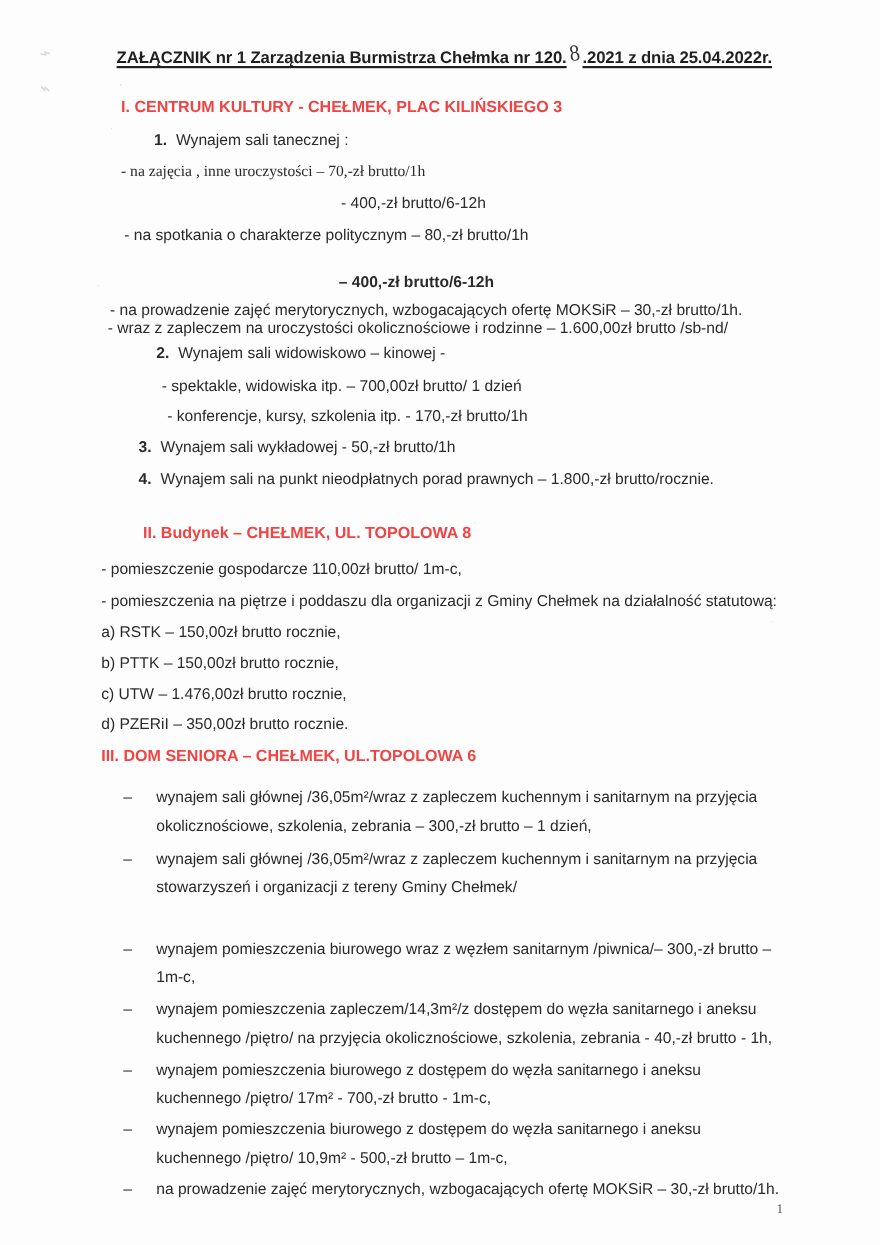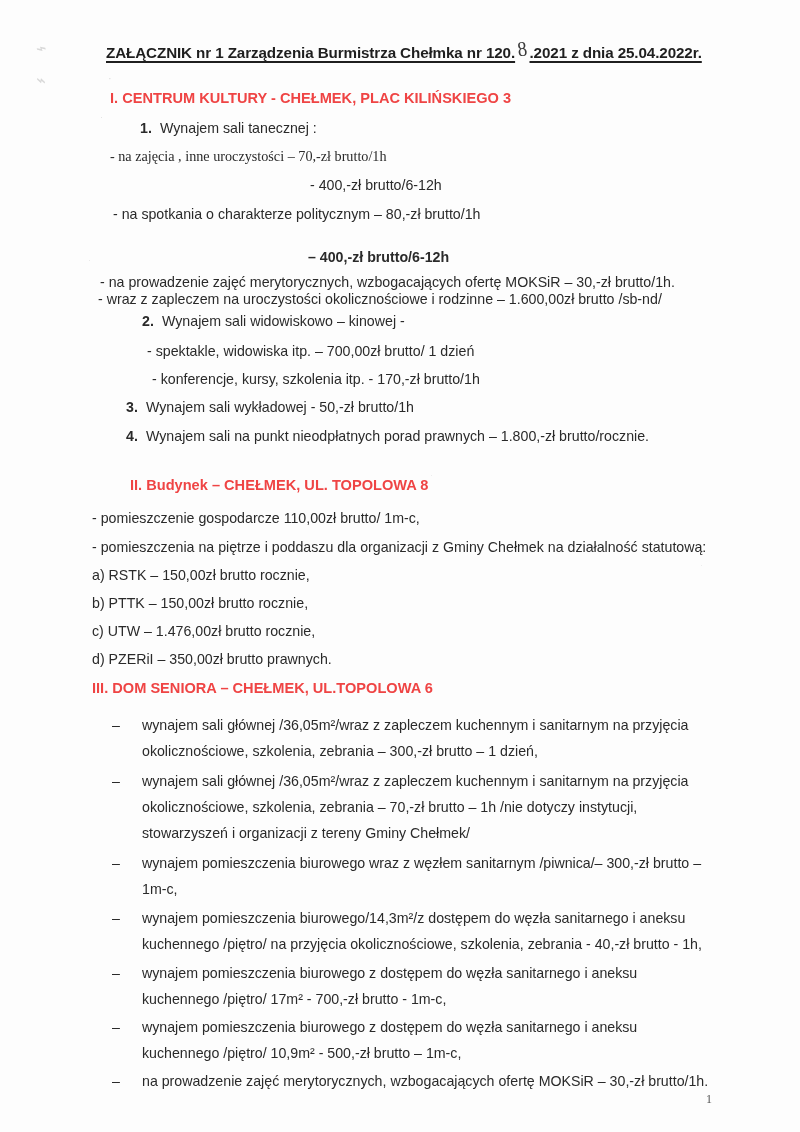--- a/index.html
+++ b/index.html
@@ -179,46 +179,45 @@
       <span class="num-marker">4.</span><span style="font-weight:normal">Wynajem sali na punkt nieodpłatnych porad prawnych – 1.800,-zł brutto/rocznie.</span>
     </div>
 
     <div class="sec-head" id="sec2-head">II. Budynek  – CHEŁMEK, UL. TOPOLOWA 8</div>
 
     <div class="line" style="left:92px; top:510px;">- pomieszczenie gospodarcze 110,00zł brutto/ 1m-c,</div>
     <div class="line" style="left:92px; top:539px;">- pomieszczenia na piętrze i poddaszu dla organizacji z Gminy Chełmek na działalność statutową:</div>
     <div class="line" style="left:92px; top:567px;">a) RSTK – 150,00zł brutto rocznie,</div>
     <div class="line" style="left:92px; top:595px;">b) PTTK – 150,00zł brutto rocznie,</div>
     <div class="line" style="left:92px; top:623px;">c) UTW – 1.476,00zł brutto rocznie,</div>
-    <div class="line" style="left:92px; top:651px;">d) PZERiI – 350,00zł brutto prawnych.</div>
+    <div class="line" style="left:92px; top:651px;">d) PZERiI – 350,00zł brutto rocznie.</div>
 
     <div class="sec-head" id="sec3-head">III. DOM SENIORA – CHEŁMEK, UL.TOPOLOWA 6</div>
 
     <div class="dash-item" style="left:112px; top:712px; width:640px;">
       <span class="marker">–</span>
       <span class="txt">wynajem sali głównej /36,05m²/wraz z zapleczem kuchennym i sanitarnym na przyjęcia</span>
       <span class="txt" style="text-align:left">okolicznościowe, szkolenia, zebrania – 300,-zł brutto – 1 dzień,</span>
     </div>
 
     <div class="dash-item" style="left:112px; top:768px; width:640px;">
       <span class="marker">–</span>
       <span class="txt">wynajem sali głównej /36,05m²/wraz z zapleczem kuchennym i sanitarnym na przyjęcia</span>
-      <span class="txt">okolicznościowe, szkolenia, zebrania – 70,-zł brutto – 1h /nie dotyczy instytucji,</span>
       <span class="txt" style="text-align:left">stowarzyszeń i organizacji z tereny Gminy Chełmek/</span>
     </div>
 
     <div class="dash-item" style="left:112px; top:850px; width:620px;">
       <span class="marker">–</span>
       <span class="txt" style="text-align:left">wynajem pomieszczenia biurowego wraz z węzłem sanitarnym /piwnica/– 300,-zł brutto –</span>
       <span class="txt" style="text-align:left">1m-c,</span>
     </div>
 
     <div class="dash-item" style="left:112px; top:905px; width:640px;">
       <span class="marker">–</span>
-      <span class="txt">wynajem pomieszczenia biurowego/14,3m²/z dostępem do węzła sanitarnego i aneksu</span>
+      <span class="txt">wynajem pomieszczenia zapleczem/14,3m²/z dostępem do węzła sanitarnego i aneksu</span>
       <span class="txt" style="text-align:left">kuchennego /piętro/ na przyjęcia okolicznościowe, szkolenia, zebrania  - 40,-zł brutto - 1h,</span>
     </div>
 
     <div class="dash-item" style="left:112px; top:960px; width:640px;">
       <span class="marker">–</span>
       <span class="txt">wynajem pomieszczenia biurowego z dostępem do węzła sanitarnego i aneksu</span>
       <span class="txt" style="text-align:left">kuchennego /piętro/ 17m²  - 700,-zł brutto - 1m-c,</span>
     </div>
 
     <div class="dash-item no-justify" style="left:112px; top:1014px; width:640px;">

